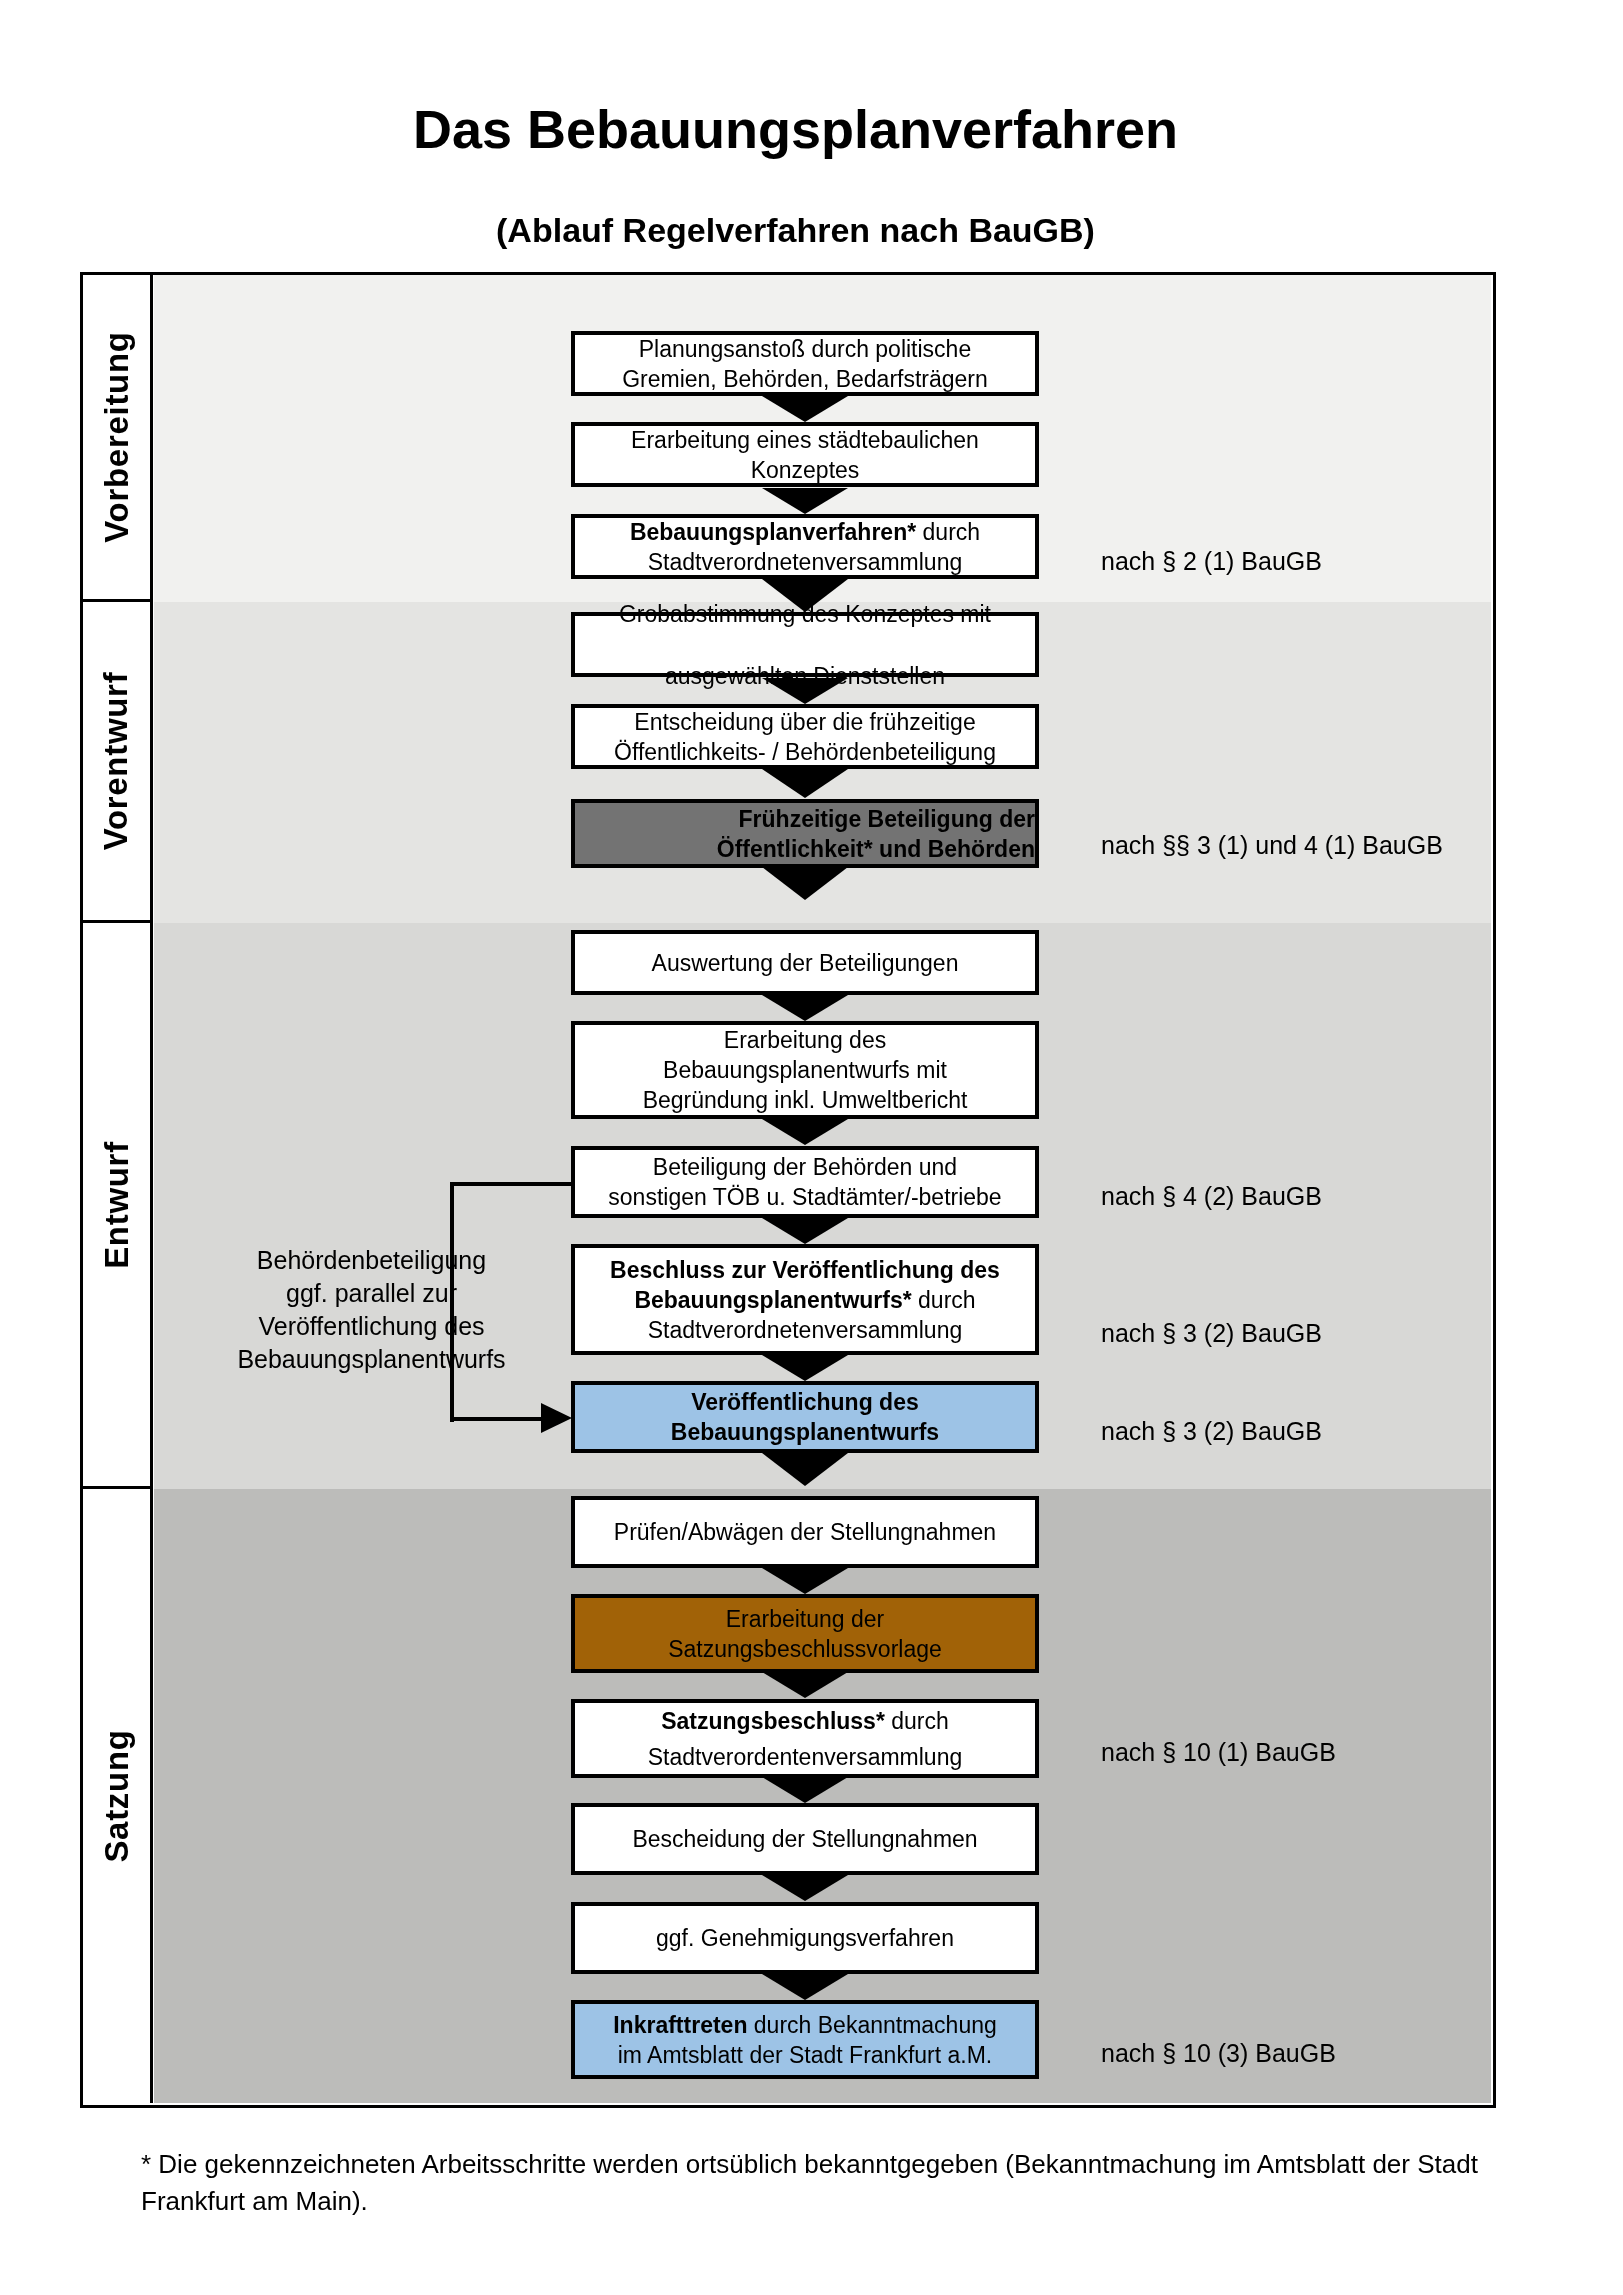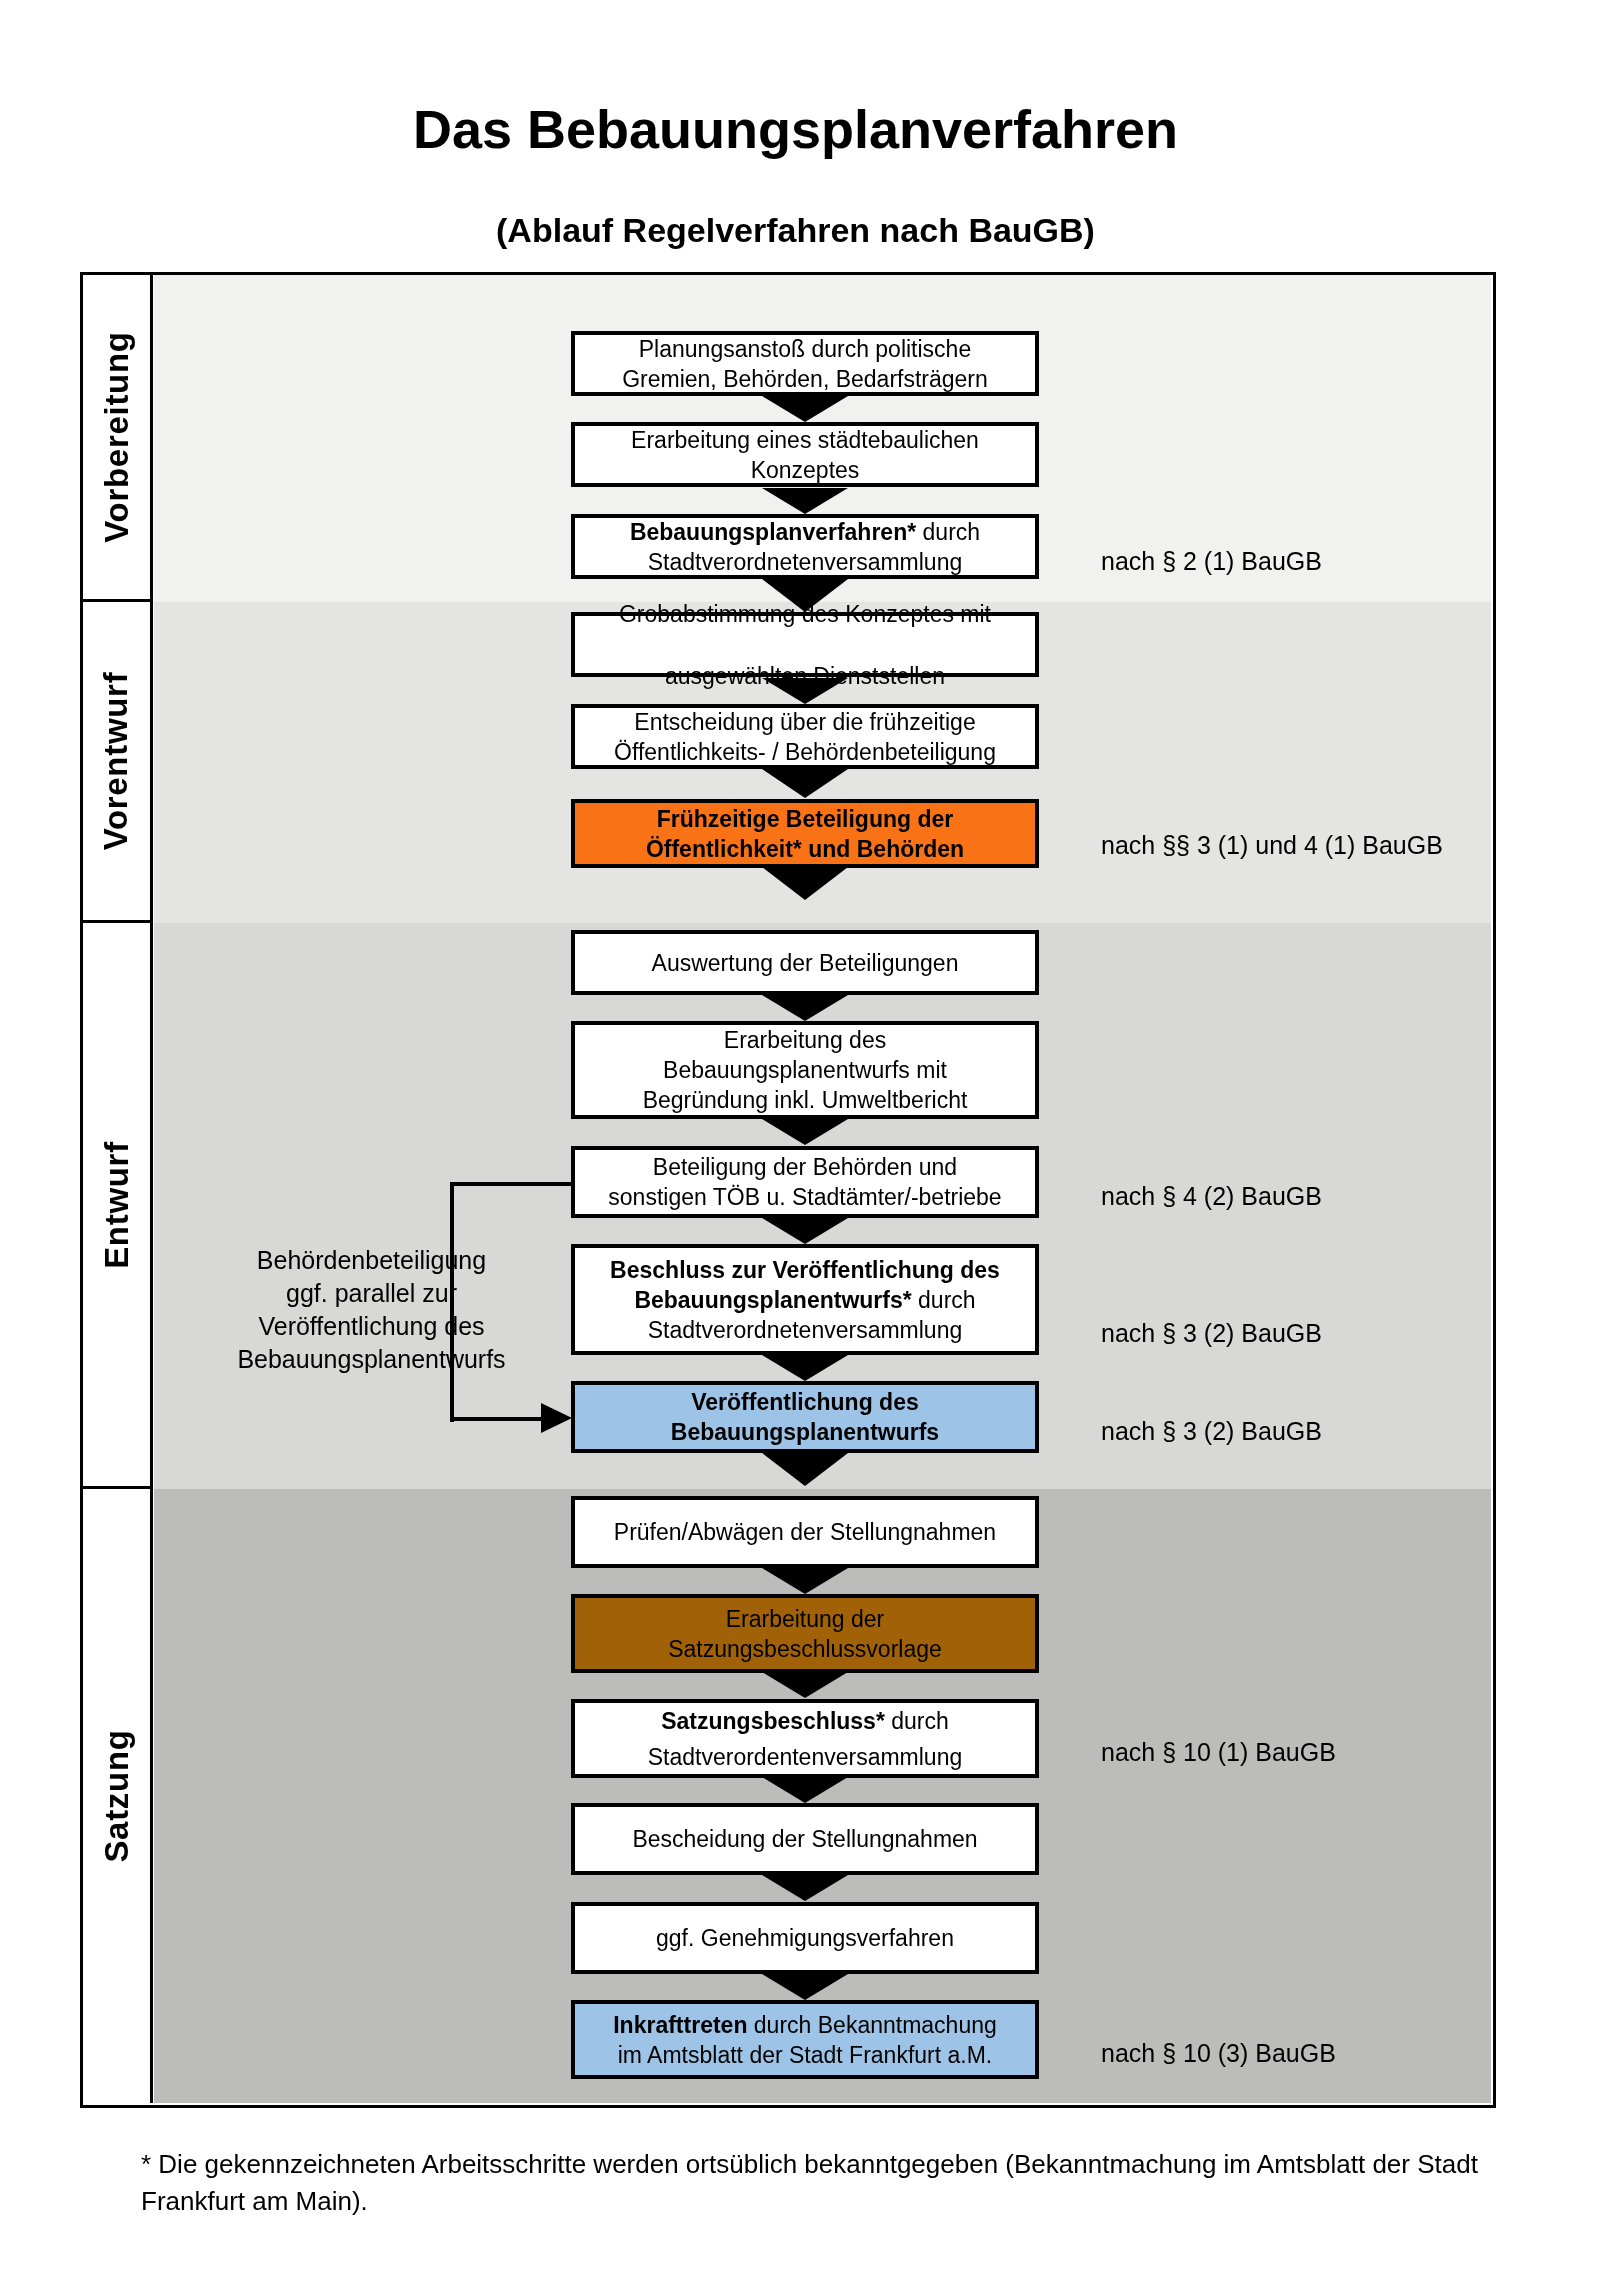--- a/index.html
+++ b/index.html
@@ -140,21 +140,21 @@
         <div class="flow-box" style="top: 337px; height: 65px; background: rgb(255, 255, 255); gap: 32px;">
           <div class="ln"><span>Grobabstimmung des Konzeptes mit</span></div>
           <div class="ln"><span>ausgewählten Dienststellen</span></div>
         </div>
         <div class="arrow-down" style="top: 403px; left: 679px; border-top: 26px solid rgb(0, 0, 0);"></div>
         <div class="flow-box" style="top: 429px; height: 65px; background: rgb(255, 255, 255);">
           <div class="ln"><span>Entscheidung über die frühzeitige</span></div>
           <div class="ln"><span>Öffentlichkeits- / Behördenbeteiligung</span></div>
         </div>
         <div class="arrow-down" style="top: 494px; left: 679px; border-top: 29.5px solid rgb(0, 0, 0);"></div>
-        <div class="flow-box" style="top: 524px; height: 69px; background: #f97316;">
+        <div class="flow-box" style="top: 524px; height: 69px; background: #737373; align-items: flex-end;">
           <div class="ln"><span class="seg-b">Frühzeitige Beteiligung der</span></div>
           <div class="ln"><span class="seg-b">Öffentlichkeit* und Behörden</span></div>
         </div>
         <div class="arrow-down" style="top: 592px; left: 679px; border-top: 33px solid rgb(0, 0, 0);"></div>
         <div class="flow-box" style="top: 655px; height: 65px; background: rgb(255, 255, 255);">
           <div class="ln"><span>Auswertung der Beteiligungen</span></div>
         </div>
         <div class="arrow-down" style="top: 720px; left: 679px; border-top: 26px solid rgb(0, 0, 0);"></div>
         <div class="flow-box" style="top: 746px; height: 98px; background: rgb(255, 255, 255);">
           <div class="ln"><span>Erarbeitung des</span></div>

